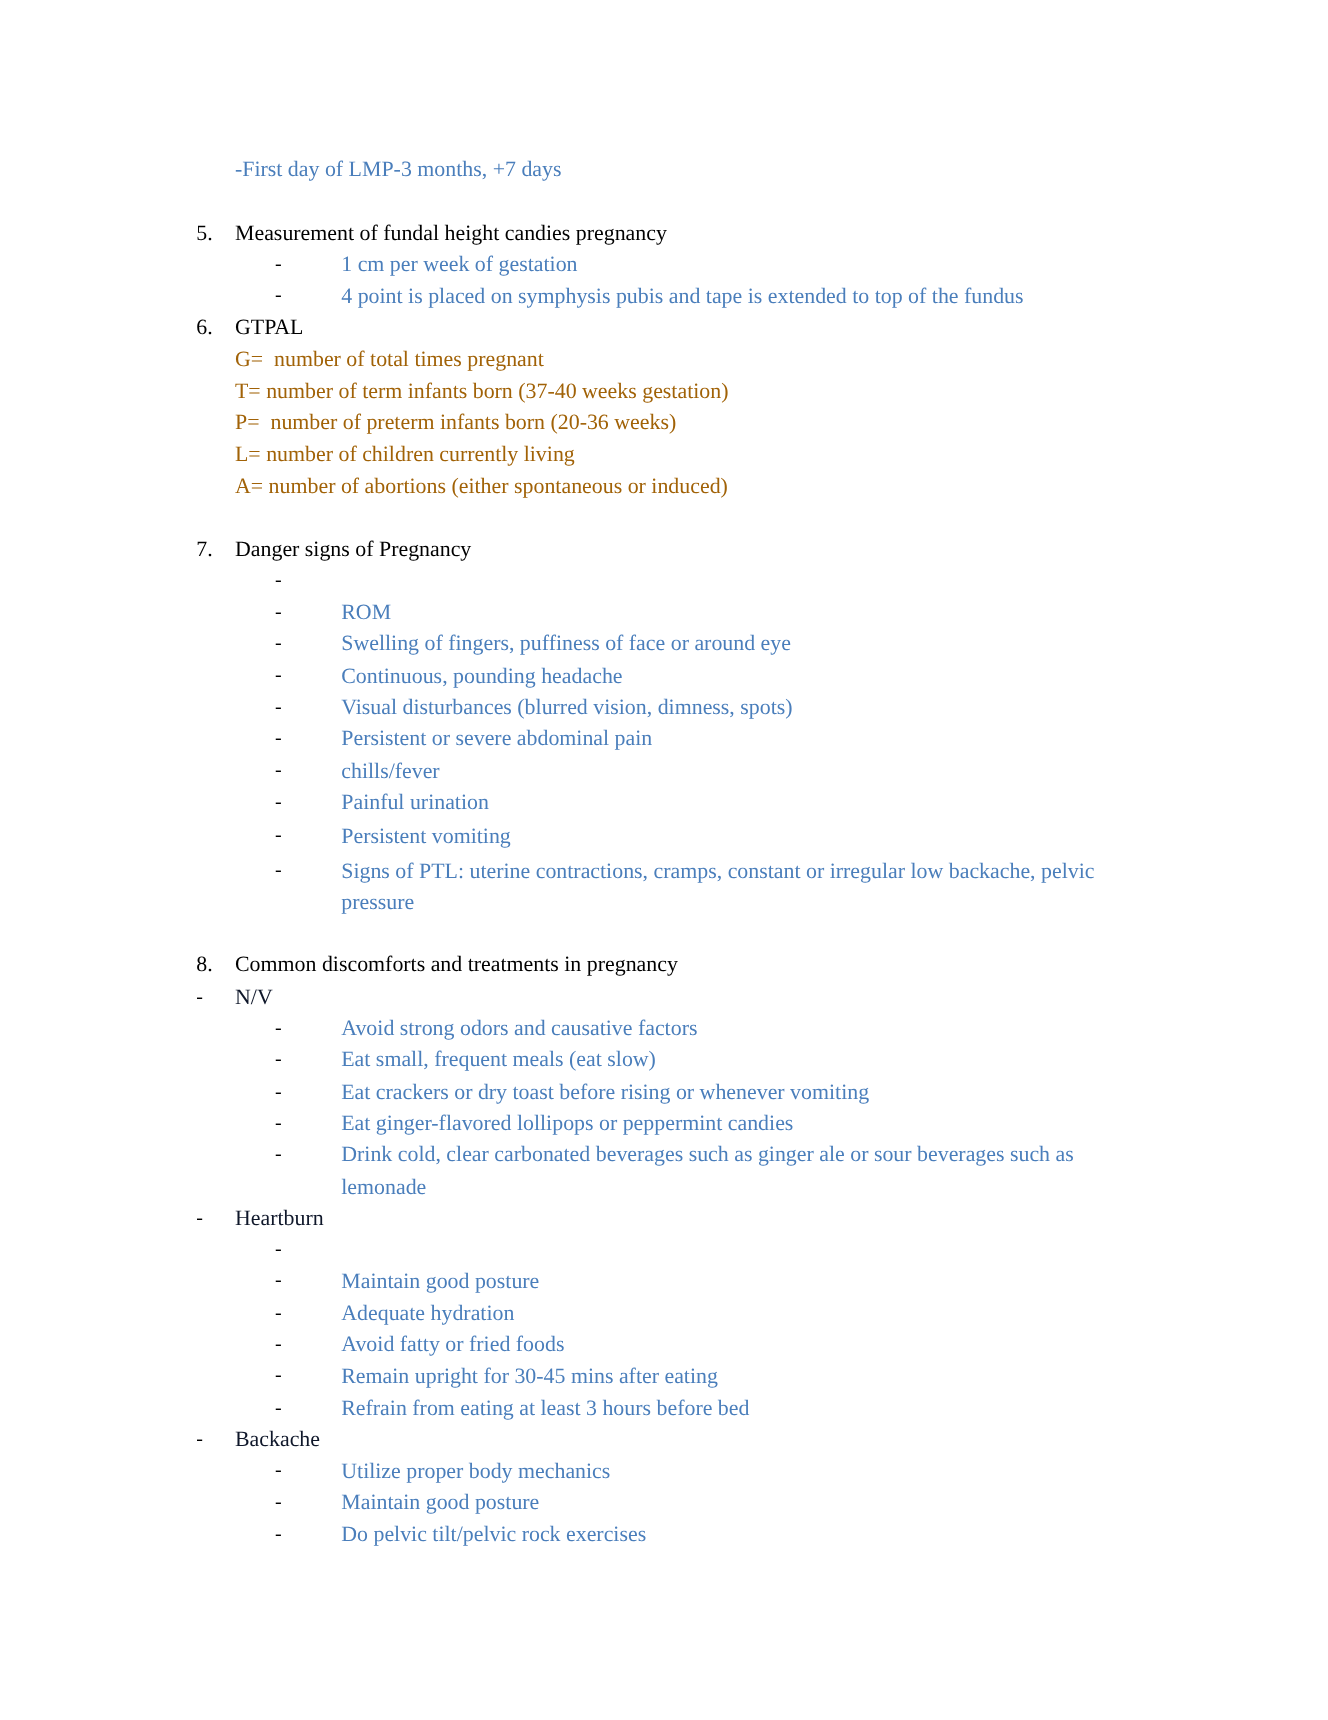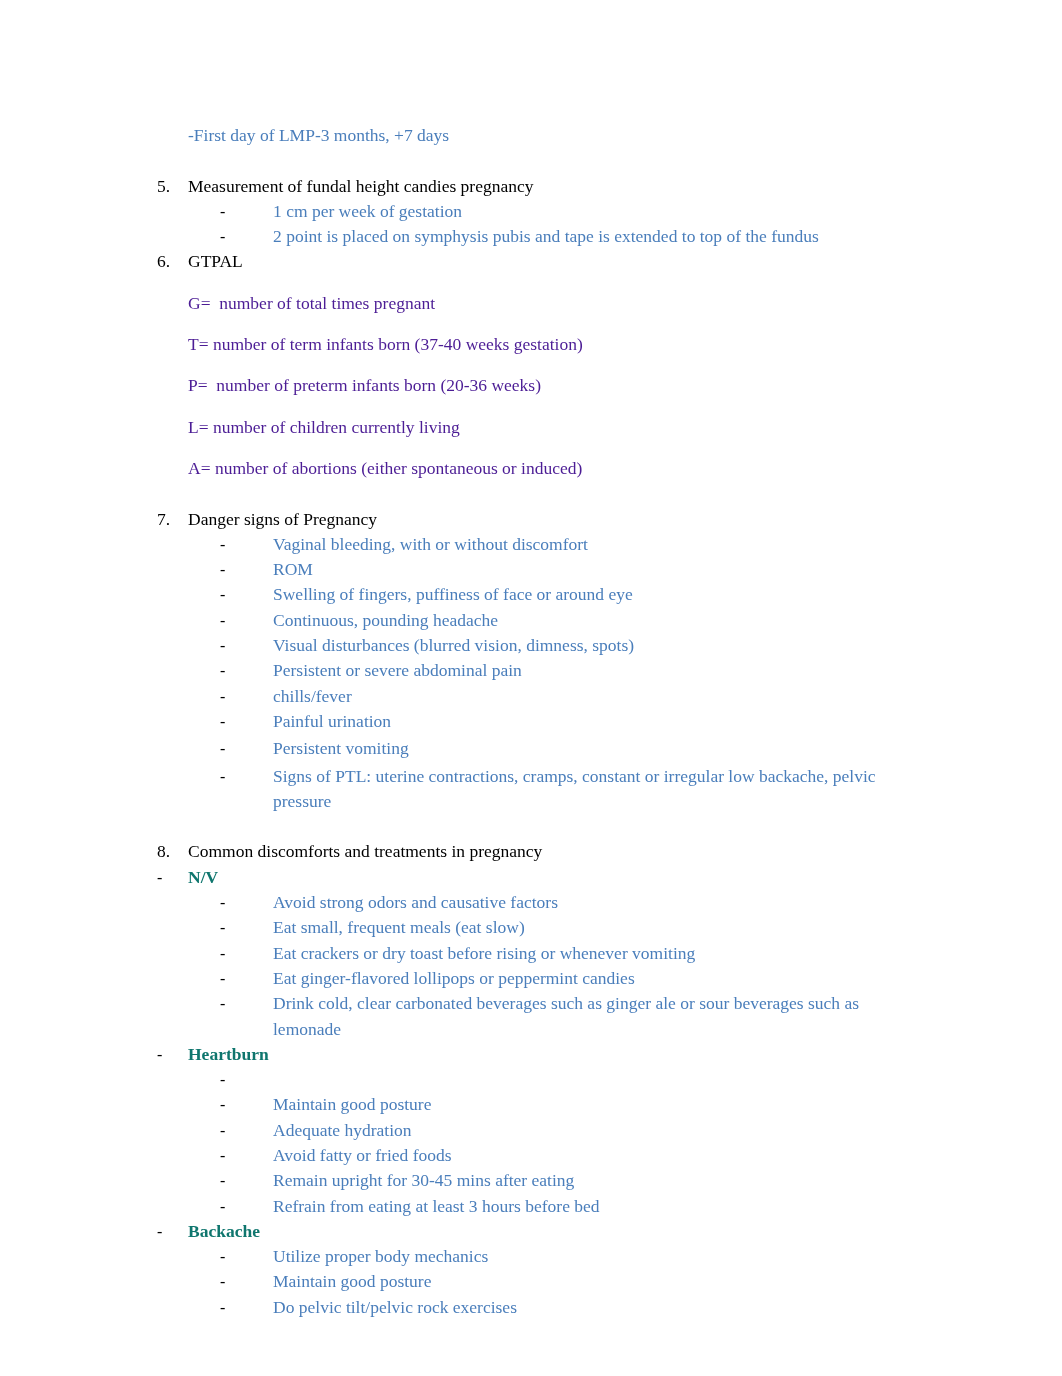--- a/index.html
+++ b/index.html
@@ -59,22 +59,21 @@
   
   .dash0-row {
     padding-left: 0px;
   }
   .dash0-row .marker {
     width: 31px;
     font-size: 16px;
     line-height: 25.3px;
   }
   .dash0-row .txt {
-    color: #0f766e;
-    font-weight: bold;
+    color: #0f172a;
   }
 
   
   .dash1-row {
     padding-left: 63px;
   }
   .dash1-row .marker {
     width: 30px;
     font-size: 16px;
     line-height: 25.3px;
@@ -83,22 +82,21 @@
     color: #4a7ebb;
     max-width: 610px;
     margin-left: 23px;
   }
 
   
   .plain-row {
     padding-left: 31px;
   }
   .plain-row .txt {
-    color: #4c1d95;
-    margin-top: 16px;
+    color: #a16207;
   }
 
   
   .note-row {
     padding-left: 31px;
   }
   .note-row .txt {
     color: #4a7ebb;
   }
 
@@ -127,21 +125,21 @@
     <div class="row num-row">
       <span class="marker">5.</span>
       <span class="txt">Measurement of fundal height candies pregnancy</span>
     </div>
     <div class="row dash1-row">
       <span class="marker">-</span>
       <span class="txt">1 cm per week of gestation</span>
     </div>
     <div class="row dash1-row">
       <span class="marker">-</span>
-      <span class="txt">2 point is placed on symphysis pubis and tape is extended to top of the fundus</span>
+      <span class="txt">4 point is placed on symphysis pubis and tape is extended to top of the fundus</span>
     </div>
 
     <div class="row num-row">
       <span class="marker">6.</span>
       <span class="txt">GTPAL</span>
     </div>
     <div class="row plain-row">
       <span class="txt nowrap-pre">G=  number of total times pregnant</span>
     </div>
     <div class="row plain-row">
@@ -158,21 +156,20 @@
     </div>
 
     <div class="spacer"></div>
 
     <div class="row num-row">
       <span class="marker">7.</span>
       <span class="txt">Danger signs of Pregnancy</span>
     </div>
     <div class="row dash1-row">
       <span class="marker">-</span>
-      <span class="txt">Vaginal bleeding, with or without discomfort</span>
     </div>
     <div class="row dash1-row">
       <span class="marker">-</span>
       <span class="txt">ROM</span>
     </div>
     <div class="row dash1-row">
       <span class="marker">-</span>
       <span class="txt">Swelling of fingers, puffiness of face or around eye</span>
     </div>
     <div class="row dash1-row">

